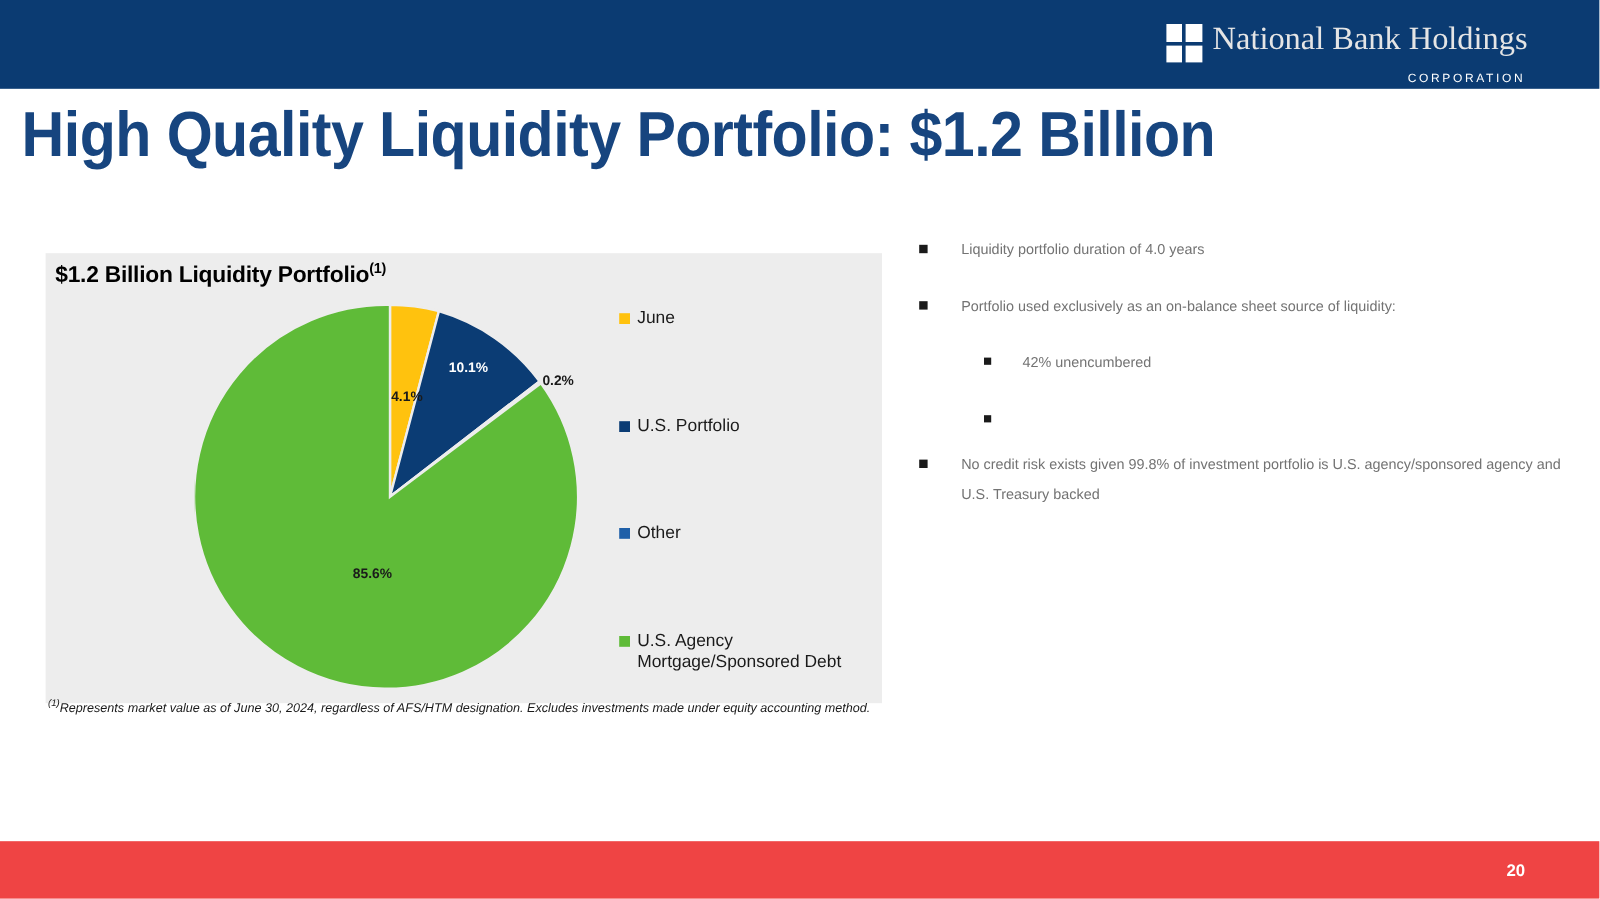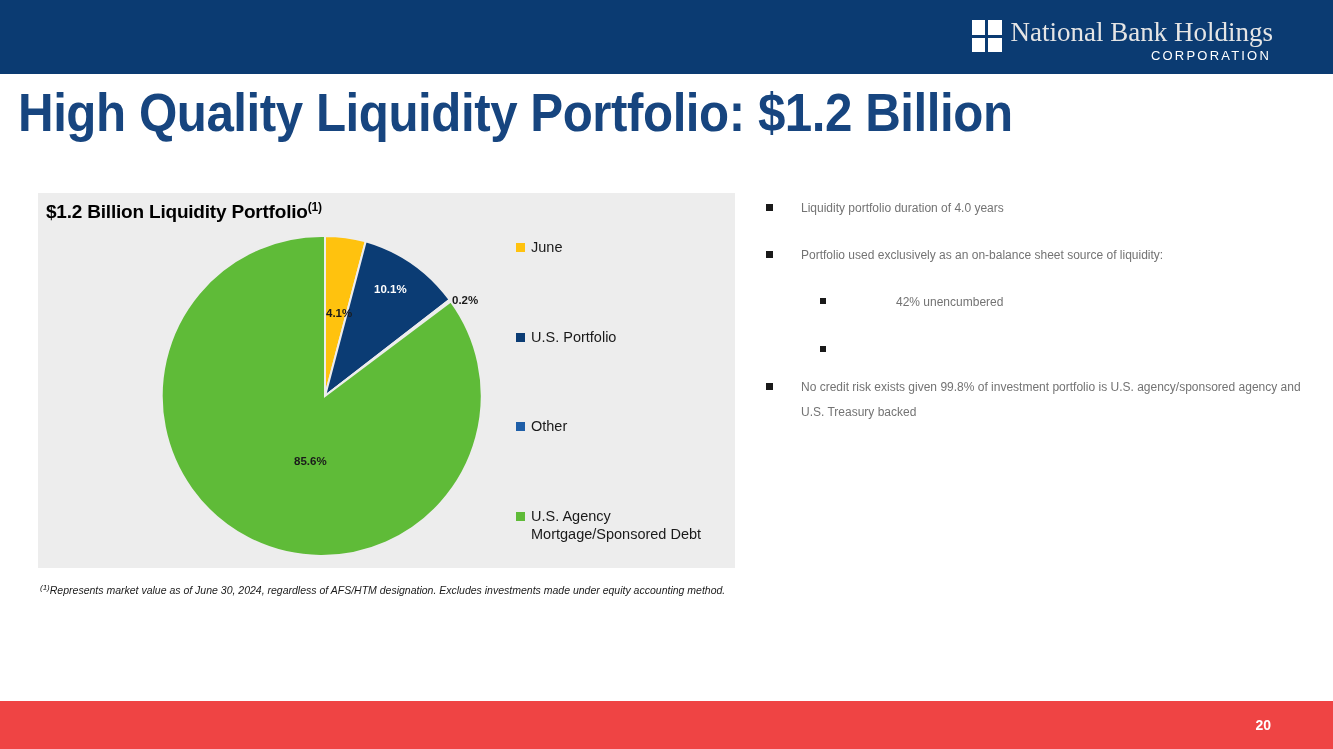--- a/index.html
+++ b/index.html
@@ -53,23 +53,23 @@
     color: #e5e5e5;
     font-family: "Liberation Serif", serif;
     font-size: 27px;
     line-height: 28px;
     letter-spacing: 0px;
     white-space: nowrap;
   }
   .logo-sub {
     color: #ffffff;
     font-family: "Liberation Sans", sans-serif;
-    font-size: 13px;
+    font-size: 10px;
     letter-spacing: 2.2px;
-    margin-top: 2px;
+    margin-top: 14px;
     margin-right: 2px;
     white-space: nowrap;
   }
 
   
   .slide-title {
     position: absolute;
     left: 18px;
     top: 83px;
     width: 1250px;
@@ -80,21 +80,21 @@
     letter-spacing: -0.5px;
     transform: scaleX(0.93);
     transform-origin: left center;
     white-space: nowrap;
   }
 
   
   .chart-panel {
     position: absolute;
     left: 38px;
-    top: 193px;
+    top: 211px;
     width: 697px;
     height: 375px;
     background: #EDEDED;
   }
   .chart-title {
     position: absolute;
     left: 8px;
     top: 8px;
     font-size: 19px;
     font-weight: bold;
@@ -183,21 +183,20 @@
     width: 545px;
   }
   .bullet-row {
     display: flex;
     align-items: flex-start;
     margin-bottom: 22px;
   }
   .bullet-row.sub {
     margin-left: 54px;
     margin-bottom: 23px;
-    gap: 44px;
   }
   .bullet-mark {
     flex: none;
     width: 7px;
     height: 7px;
     background: #1a1a1a;
     margin-top: 8px;
     margin-right: 28px;
   }
   .bullet-row.sub .bullet-mark {

